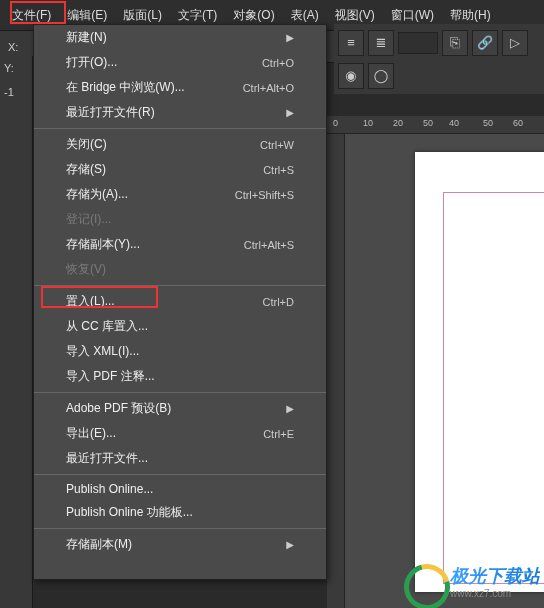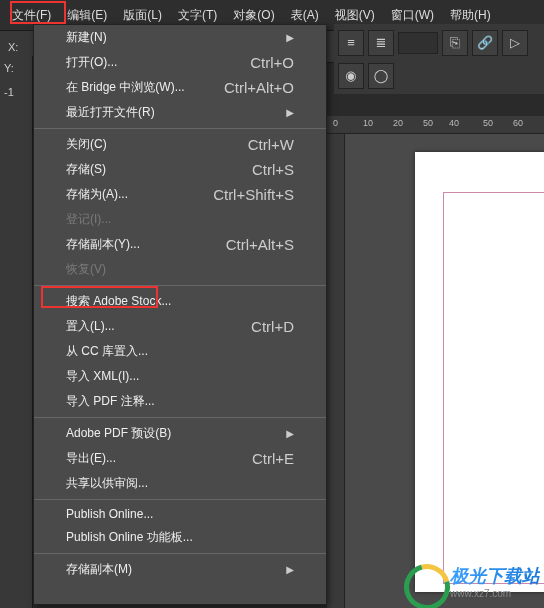--- a/index.html
+++ b/index.html
@@ -12,21 +12,21 @@
   .hl1 { left: 10px; top: 1px; width: 56px; height: 23px; }
   .hl2 { left: 41px; top: 286px; width: 117px; height: 22px; }
   
   .coord-bar { background: #383838; height: 32px; display: flex; align-items: center; padding: 0 8px; gap: 6px; border-bottom: 1px solid #1a1a1a; }
   .coord-label { color: #ccc; font-size: 11px; }
   
   .dropdown { position: absolute; left: 33px; top: 24px; width: 294px; background: #4a4a4a; border: 1px solid #222; box-shadow: 2px 2px 6px rgba(0,0,0,0.5); z-index: 50; }
   .menu-item { display: flex; align-items: center; justify-content: space-between; padding: 4px 32px; color: #eee; font-size: 12px; min-height: 22px; cursor: pointer; }
   .menu-item.disabled { color: #7a7a7a; cursor: default; }
   .menu-label { flex: 1; }
-  .menu-shortcut { color: #ccc; font-size: 15px; margin-left: 20px; }
+  .menu-shortcut { color: #ccc; font-size: 11px; margin-left: 20px; }
   .menu-arrow { color: #ccc; font-size: 10px; margin-left: 6px; }
   .menu-sep { height: 1px; background: #666; margin: 3px 0; }
   
   .toolbar-right { position: absolute; right: 0; top: 24px; width: 210px; height: 70px; background: #383838; display: flex; align-items: center; padding: 4px; gap: 4px; flex-wrap: wrap; }
   .tool-btn { width: 26px; height: 26px; background: #404040; border: 1px solid #222; display: flex; align-items: center; justify-content: center; color: #ccc; font-size: 13px; }
   .tool-field { width: 40px; height: 22px; background: #303030; border: 1px solid #222; }
   
   .ruler-h { position: absolute; left: 327px; top: 116px; right: 0; height: 18px; background: #3a3a3a; border-bottom: 1px solid #222; overflow: hidden; }
   .ruler-tick { position: absolute; color: #bbb; font-size: 9px; top: 2px; }
   .ruler-v { position: absolute; left: 327px; top: 134px; width: 18px; bottom: 0; background: #3a3a3a; border-right: 1px solid #222; }
@@ -134,23 +134,20 @@
     </div>
     <div class="menu-item">
       <span class="menu-label">存储副本(Y)...</span>
       <span class="menu-shortcut">Ctrl+Alt+S</span>
     </div>
     <div class="menu-item disabled">
       <span class="menu-label">恢复(V)</span>
     </div>
     <div class="menu-sep"></div>
     <div class="menu-item">
-      <span class="menu-label">搜索 Adobe Stock...</span>
-    </div>
-    <div class="menu-item">
       <span class="menu-label">置入(L)...</span>
       <span class="menu-shortcut">Ctrl+D</span>
     </div>
     <div class="menu-item">
       <span class="menu-label">从 CC 库置入...</span>
     </div>
     <div class="menu-item">
       <span class="menu-label">导入 XML(I)...</span>
     </div>
     <div class="menu-item">
@@ -159,21 +156,21 @@
     <div class="menu-sep"></div>
     <div class="menu-item">
       <span class="menu-label">Adobe PDF 预设(B)</span>
       <span class="menu-arrow">▶</span>
     </div>
     <div class="menu-item">
       <span class="menu-label">导出(E)...</span>
       <span class="menu-shortcut">Ctrl+E</span>
     </div>
     <div class="menu-item">
-      <span class="menu-label">共享以供审阅...</span>
+      <span class="menu-label">最近打开文件...</span>
     </div>
     <div class="menu-sep"></div>
     <div class="menu-item">
       <span class="menu-label">Publish Online...</span>
     </div>
     <div class="menu-item">
       <span class="menu-label">Publish Online 功能板...</span>
     </div>
     <div class="menu-sep"></div>
     <div class="menu-item">

